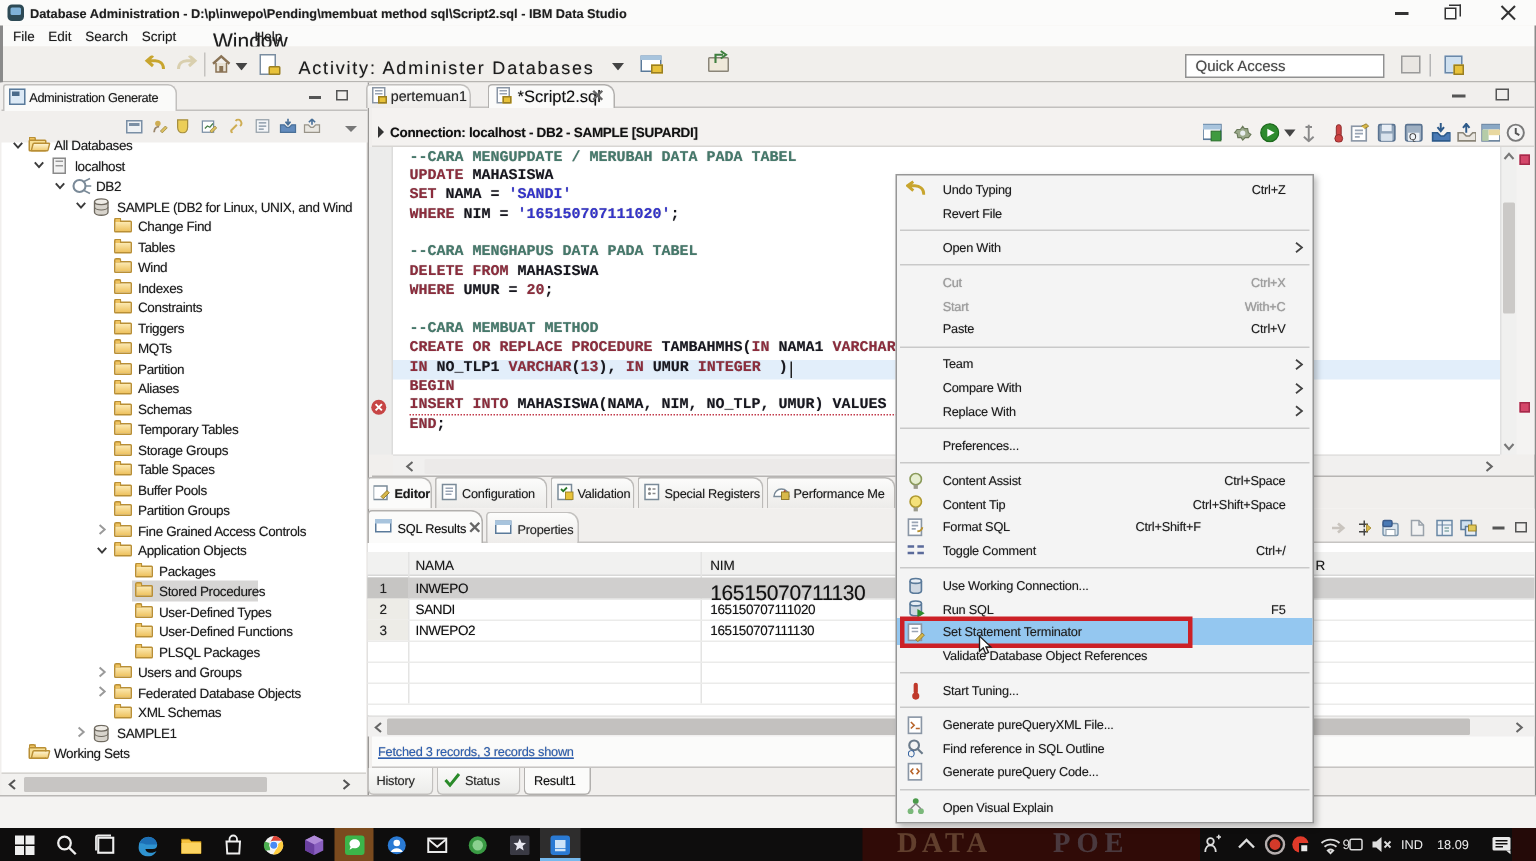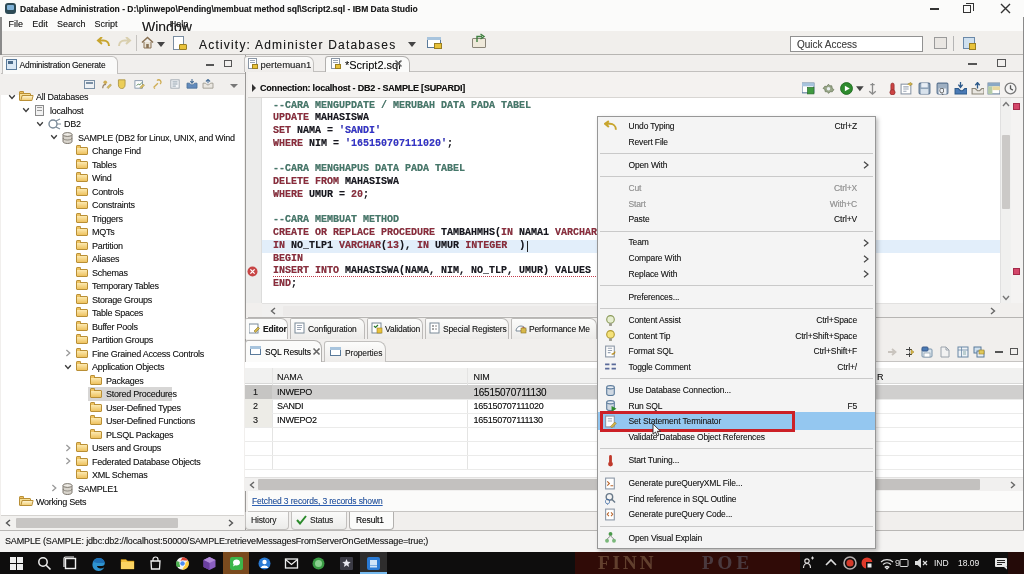--- a/index.html
+++ b/index.html
@@ -163,21 +163,21 @@
     <div class="abs" style="left:76px;top:145.0px;width:5px;height:3px;background:#eec25f;border:1px solid #b98f35;border-bottom:none;border-radius:1.5px 1.5px 0 0"></div>
 <div class="abs tr" style="left:92px;top:146.0px">Change Find</div>
 <div class="abs" style="left:76px;top:160.5px;width:12px;height:8px;background:linear-gradient(#fce9b0,#eec25f);border:1px solid #b98f35;border-radius:1px"></div>
     <div class="abs" style="left:76px;top:158.5px;width:5px;height:3px;background:#eec25f;border:1px solid #b98f35;border-bottom:none;border-radius:1.5px 1.5px 0 0"></div>
 <div class="abs tr" style="left:92px;top:159.5px">Tables</div>
 <div class="abs" style="left:76px;top:174.0px;width:12px;height:8px;background:linear-gradient(#fce9b0,#eec25f);border:1px solid #b98f35;border-radius:1px"></div>
     <div class="abs" style="left:76px;top:172.0px;width:5px;height:3px;background:#eec25f;border:1px solid #b98f35;border-bottom:none;border-radius:1.5px 1.5px 0 0"></div>
 <div class="abs tr" style="left:92px;top:173.0px">Wind</div>
 <div class="abs" style="left:76px;top:187.5px;width:12px;height:8px;background:linear-gradient(#fce9b0,#eec25f);border:1px solid #b98f35;border-radius:1px"></div>
     <div class="abs" style="left:76px;top:185.5px;width:5px;height:3px;background:#eec25f;border:1px solid #b98f35;border-bottom:none;border-radius:1.5px 1.5px 0 0"></div>
-<div class="abs tr" style="left:92px;top:186.5px">Controls</div>
+<div class="abs tr" style="left:92px;top:186.5px">Indexes</div>
 <div class="abs" style="left:76px;top:201.0px;width:12px;height:8px;background:linear-gradient(#fce9b0,#eec25f);border:1px solid #b98f35;border-radius:1px"></div>
     <div class="abs" style="left:76px;top:199.0px;width:5px;height:3px;background:#eec25f;border:1px solid #b98f35;border-bottom:none;border-radius:1.5px 1.5px 0 0"></div>
 <div class="abs tr" style="left:92px;top:200.0px">Constraints</div>
 <div class="abs" style="left:76px;top:214.5px;width:12px;height:8px;background:linear-gradient(#fce9b0,#eec25f);border:1px solid #b98f35;border-radius:1px"></div>
     <div class="abs" style="left:76px;top:212.5px;width:5px;height:3px;background:#eec25f;border:1px solid #b98f35;border-bottom:none;border-radius:1.5px 1.5px 0 0"></div>
 <div class="abs tr" style="left:92px;top:213.5px">Triggers</div>
 <div class="abs" style="left:76px;top:228.0px;width:12px;height:8px;background:linear-gradient(#fce9b0,#eec25f);border:1px solid #b98f35;border-radius:1px"></div>
     <div class="abs" style="left:76px;top:226.0px;width:5px;height:3px;background:#eec25f;border:1px solid #b98f35;border-bottom:none;border-radius:1.5px 1.5px 0 0"></div>
 <div class="abs tr" style="left:92px;top:227.0px">MQTs</div>
 <div class="abs" style="left:76px;top:241.5px;width:12px;height:8px;background:linear-gradient(#fce9b0,#eec25f);border:1px solid #b98f35;border-radius:1px"></div>
@@ -463,21 +463,21 @@
 <div class="abs" style="left:245px;top:399.3px;width:777.5px;height:1px;background:#ebebea"></div>
 <div class="abs" style="left:245px;top:413.25px;width:777.5px;height:1px;background:#ebebea"></div>
 <div class="abs" style="left:245px;top:427.2px;width:777.5px;height:1px;background:#ebebea"></div>
 <div class="abs" style="left:245px;top:441.15px;width:777.5px;height:1px;background:#ebebea"></div>
 <div class="abs" style="left:245px;top:455.1px;width:777.5px;height:1px;background:#ebebea"></div>
 <div class="abs" style="left:245px;top:469.05px;width:777.5px;height:1px;background:#ebebea"></div>
 <div class="abs" style="left:245px;top:385.4px;width:777.5px;height:13.95px;background:#d0cfce"></div>
 <div class="abs" style="left:245px;top:385.4px;width:26.7px;height:13.95px;background:#c6c5c3"></div>
 <div class="abs" style="left:253px;top:386.9px;font-size:9px;color:#222">1</div>
 <div class="abs" style="left:277px;top:386.9px;font-size:9px;letter-spacing:-0.25px;color:#111">INWEPO</div>
-<div class="abs" style="left:473.5px;top:386.9px;font-size:10px;letter-spacing:-0.25px;color:#111">16515070711130</div>
+<div class="abs" style="left:473.5px;top:386.9px;font-size:14px;letter-spacing:-0.25px;color:#111">16515070711130</div>
 <div class="abs" style="left:245px;top:399.34999999999997px;width:26.7px;height:13.95px;background:#edece7"></div>
 <div class="abs" style="left:253px;top:400.84999999999997px;font-size:9px;color:#222">2</div>
 <div class="abs" style="left:277px;top:400.84999999999997px;font-size:9px;letter-spacing:-0.25px;color:#111">SANDI</div>
 <div class="abs" style="left:473.5px;top:400.84999999999997px;font-size:9px;letter-spacing:-0.25px;color:#111">165150707111020</div>
 <div class="abs" style="left:245px;top:413.29999999999995px;width:26.7px;height:13.95px;background:#edece7"></div>
 <div class="abs" style="left:253px;top:414.79999999999995px;font-size:9px;color:#222">3</div>
 <div class="abs" style="left:277px;top:414.79999999999995px;font-size:9px;letter-spacing:-0.25px;color:#111">INWEPO2</div>
 <div class="abs" style="left:473.5px;top:414.79999999999995px;font-size:9px;letter-spacing:-0.25px;color:#111">165150707111130</div>
 <div class="abs" style="left:245px;top:477px;width:777.5px;height:14px;background:#f1f0ef;border-top:1px solid #e2e1e0"></div>
 <svg class="abs" style="left:249px;top:480.5px" width="6" height="8" viewBox="0 0 6 8">
@@ -492,24 +492,23 @@
 <div class="abs" style="left:245px;top:512px;width:44px;height:18px;background:linear-gradient(#fafaf9,#ececea);border:1px solid #c2c0be;border-radius:0 0 4px 4px;border-top:none"></div>
 <div class="abs t" style="left:251px;top:515px;color:#2a2a2a">History</div>
 <div class="abs" style="left:291px;top:512px;width:56px;height:18px;background:linear-gradient(#fafaf9,#ececea);border:1px solid #c2c0be;border-radius:0 0 4px 4px;border-top:none"></div>
 <svg class="abs" style="left:296px;top:515px" width="11" height="10" viewBox="0 0 11 10">
       <path d="M1 5l3 3.5L10 1" fill="none" stroke="#2a8a2a" stroke-width="2"></path>
     </svg>
 <div class="abs t" style="left:310px;top:515px;color:#2a2a2a">Status</div>
 <div class="abs" style="left:349px;top:512px;width:45px;height:18px;background:#fbfbfa;border:1px solid #b2b0ae;border-radius:0 0 4px 4px;border-top:none"></div>
 <div class="abs t" style="left:356px;top:515px;color:#111">Result1</div>
 <div class="abs" style="left:0;top:530px;width:1024px;height:21.5px;background:#f4f3f2;border-top:1px solid #b9b7b5"></div>
-<div class="abs" style="left:5px;top:536px;font-size:9px;letter-spacing:-0.15px;color:#222;white-space:nowrap">SAMPLE (SAMPLE: jdbc:db2://localhost:50000/SAMPLE:retrieveMessagesFromServerOnGetMessage=true;)</div>
 <div class="abs" style="left:0;top:551.5px;width:1024px;height:22.5px;background:#0e0d0d"></div>
 <div class="abs" style="left:575px;top:551.5px;width:225px;height:22.5px;background:#330c07;opacity:.95"></div>
-<div class="abs" style="left:598px;top:552px;font-family:'Liberation Serif',serif;font-size:19px;font-weight:bold;color:#7d5c42;opacity:.65;letter-spacing:3px">FINN</div>
+<div class="abs" style="left:598px;top:552px;font-family:'Liberation Serif',serif;font-size:19px;font-weight:bold;color:#7d5c42;opacity:.65;letter-spacing:3px">DATA</div>
 <div class="abs" style="left:702px;top:552px;font-family:'Liberation Serif',serif;font-size:19px;font-weight:bold;color:#60606c;opacity:.55;letter-spacing:4px">POE</div>
 <svg class="abs" style="left:8.5px;top:555.5px" width="15" height="15" viewBox="0 0 15 15">
       <rect x="1" y="1" width="6" height="6" fill="#eee"></rect>
       <rect x="8" y="1" width="6" height="6" fill="#eee"></rect>
       <rect x="1" y="8" width="6" height="6" fill="#eee"></rect>
       <rect x="8" y="8" width="6" height="6" fill="#eee"></rect>
     </svg>
 <svg class="abs" style="left:36.5px;top:555.5px" width="15" height="15" viewBox="0 0 15 15">
       <circle cx="6" cy="6" r="4.2" fill="none" stroke="#eee" stroke-width="1.5"></circle>
       <path d="M9.2 9.2L13.5 13.5" stroke="#eee" stroke-width="1.6"></path>
@@ -654,32 +653,32 @@
       <rect x="4.7" y="8.5" width="2.6" height="2.5" fill="#9a9a8a"></rect>
     </svg>
 <div class="abs t" style="left:628.5px;top:330.7000000000001px;color:#1c1c1c">Content Tip</div>
 <div class="abs t" style="left:757px;top:330.7000000000001px;width:100px;color:#1c1c1c;text-align:right">Ctrl+Shift+Space</div>
 <svg class="abs" style="left:604px;top:344.7500000000001px" width="13" height="13" viewBox="0 0 12 12">
       <rect x="1.5" y="1" width="8" height="10" fill="#fff" stroke="#8a96a5"></rect>
       <path d="M3.5 3h4M3.5 5h4M3.5 7h2.5" stroke="#9aa5b5"></path>
       <path d="M7 8.5c1.5 0 3-1 3-2.5" fill="none" stroke="#b8902a" stroke-width="1.2"></path>
     </svg>
 <div class="abs t" style="left:628.5px;top:346.2500000000001px;color:#1c1c1c">Format SQL</div>
-<div class="abs t" style="left:757px;top:346.2500000000001px;width:100px;color:#1c1c1c;text-align:right">Ctrl+Shift+F</div>
+<div class="abs t" style="left:757px;top:346.2500000000001px;width:100px;color:#1c1c1c;">Ctrl+Shift+F</div>
 <svg class="abs" style="left:604px;top:360.3000000000001px" width="13" height="13" viewBox="0 0 12 12">
       <path d="M1 4h4M7 4h4M1 8h4M7 8h4" stroke="#5a6a9a" stroke-width="1.6"></path>
     </svg>
 <div class="abs t" style="left:628.5px;top:361.8000000000001px;color:#1c1c1c">Toggle Comment</div>
 <div class="abs t" style="left:757px;top:361.8000000000001px;width:100px;color:#1c1c1c;text-align:right">Ctrl+/</div>
 <div class="abs" style="left:600px;top:378.21500000000015px;width:273px;height:1px;background:#c9c9c9"></div>
 <svg class="abs" style="left:604px;top:383.58000000000015px" width="13" height="13" viewBox="0 0 12 12">
       <path d="M2.5 3v6c0 .9 1.6 1.6 3.5 1.6S9.5 9.9 9.5 9V3" fill="#cfd8e2" stroke="#5a7a9a"></path>
       <ellipse cx="6" cy="3" rx="3.5" ry="1.5" fill="#e8eef5" stroke="#5a7a9a"></ellipse>
     </svg>
-<div class="abs t" style="left:628.5px;top:385.08000000000015px;color:#1c1c1c">Use Database Connection...</div>
+<div class="abs t" style="left:628.5px;top:385.08000000000015px;color:#1c1c1c">Use Working Connection...</div>
 <svg class="abs" style="left:604px;top:399.13000000000017px" width="13" height="13" viewBox="0 0 12 12">
       <path d="M2.5 3v6c0 .9 1.6 1.6 3.5 1.6S9.5 9.9 9.5 9V3" fill="#cfd8e2" stroke="#5a7a9a"></path>
       <ellipse cx="6" cy="3" rx="3.5" ry="1.5" fill="#e8eef5" stroke="#5a7a9a"></ellipse>
       <path d="M7 6.5l4.5 2.6-4.5 2.6z" fill="#2e8b2e"></path>
     </svg>
 <div class="abs t" style="left:628.5px;top:400.63000000000017px;color:#1c1c1c">Run SQL</div>
 <div class="abs t" style="left:757px;top:400.63000000000017px;width:100px;color:#1c1c1c;text-align:right">F5</div>
 <div class="abs" style="left:598px;top:412.1800000000002px;width:277px;height:17.55px;background:#94c7f0"></div>
 <svg class="abs" style="left:604px;top:414.6800000000002px" width="13" height="13" viewBox="0 0 12 12">
       <rect x="1.5" y="1" width="8" height="10" fill="#fff" stroke="#8a96a5"></rect>

